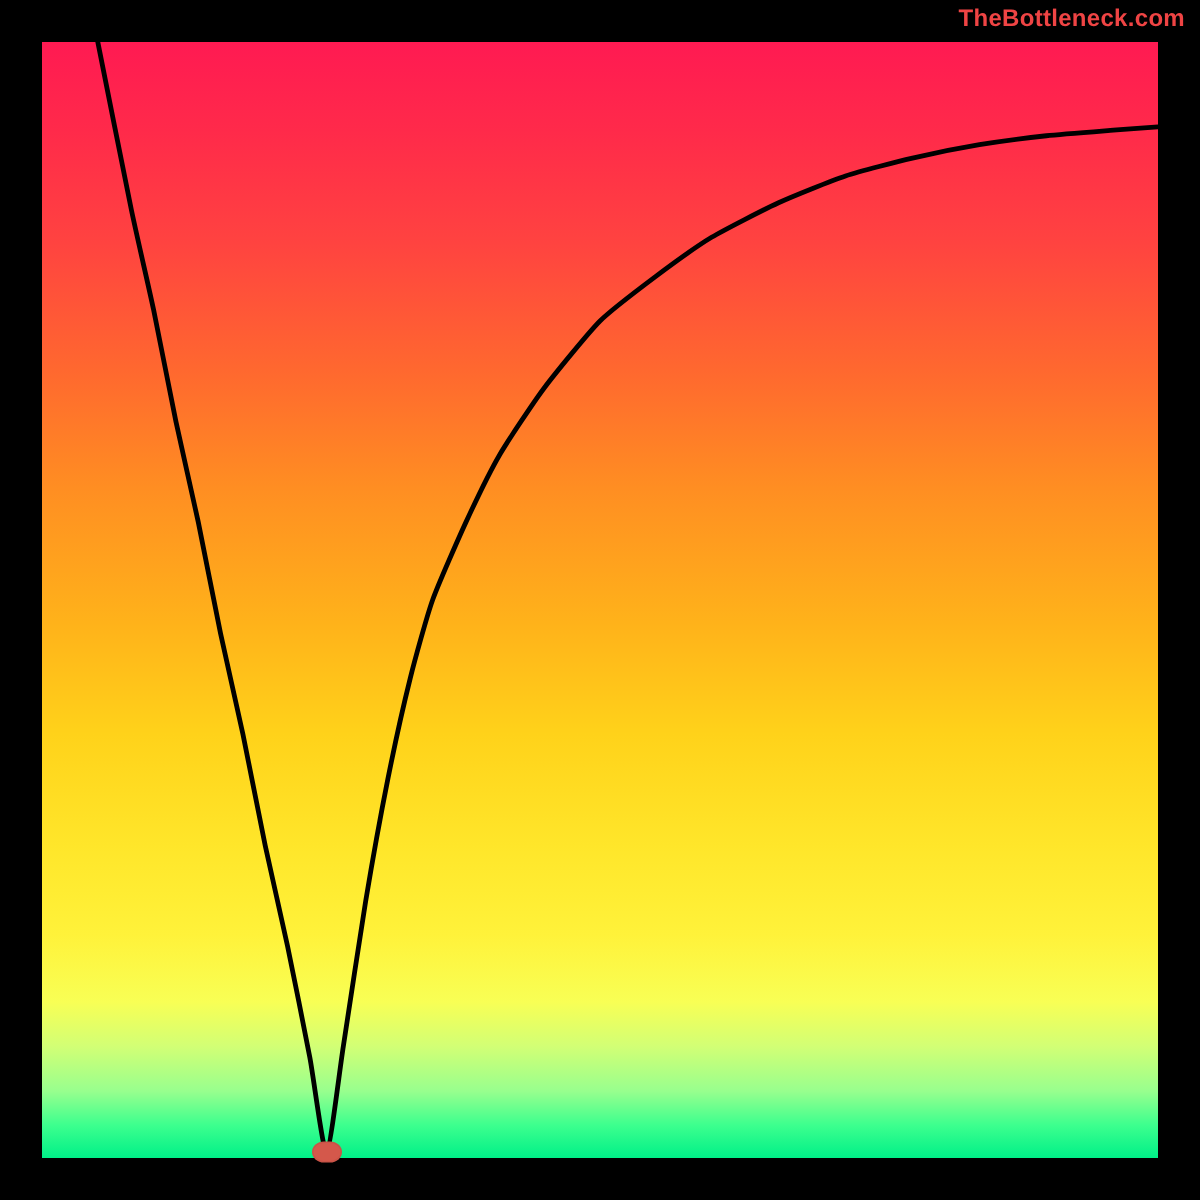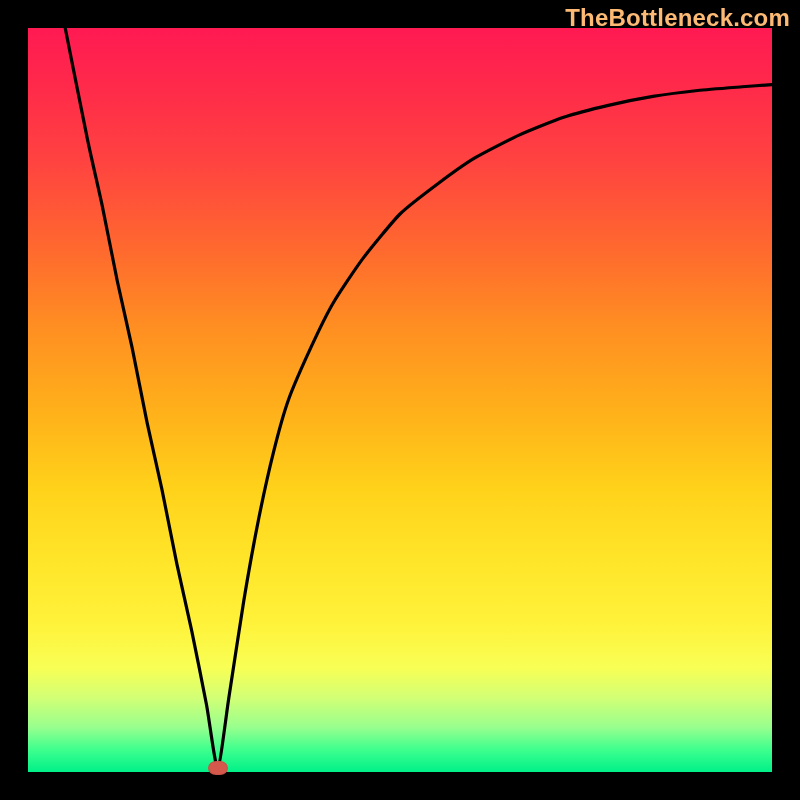--- a/index.html
+++ b/index.html
@@ -14,22 +14,22 @@
   .frame {
     position: relative;
     width: 800px;
     height: 800px;
     background: #000;
   }
   .watermark {
     position: absolute;
     top: 4px;
     right: 10px;
-    color: #fdba74;
-    font-size: 24px;
+    color: #ef4444;
+    font-size: 16px;
     font-weight: 600;
     letter-spacing: 0.2px;
     z-index: 20;
     user-select: none;
   }
   .plot-area {
     position: absolute;
     left: 28px;
     top: 28px;
     width: 744px;

